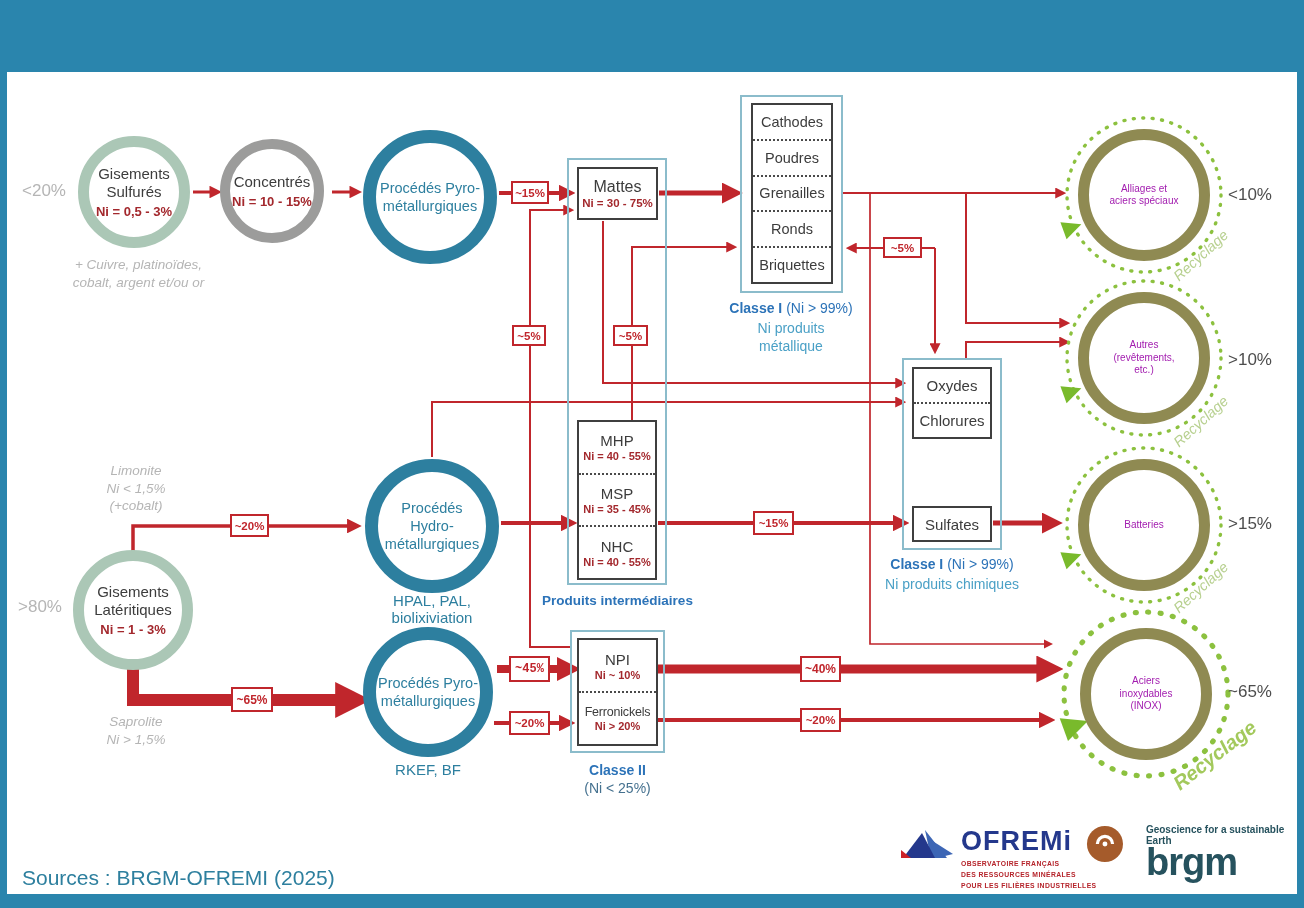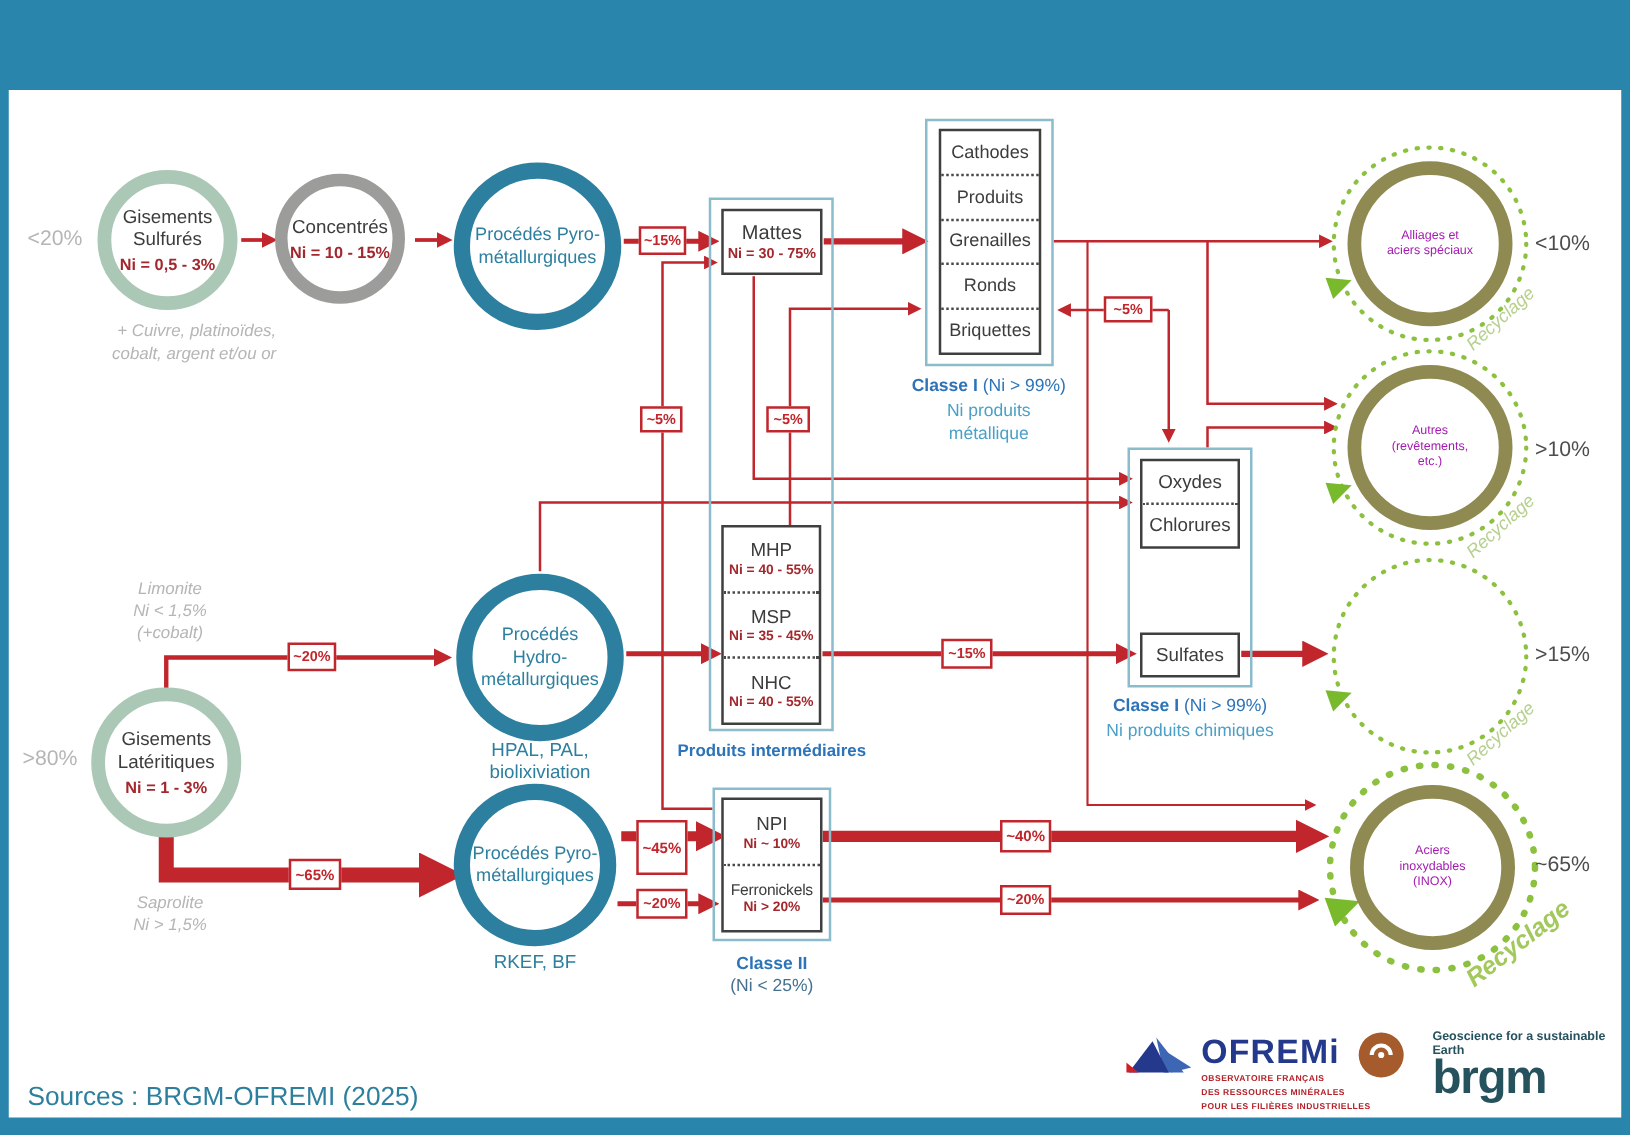--- a/index.html
+++ b/index.html
@@ -113,21 +113,21 @@
       <polygon points="-8,-9 11,0 -8,9" transform="translate(1074,726) rotate(-20) scale(1.35)"></polygon>
     </g>
   </svg>
 
   <div class="abs share-gray" style="left:22px;top:181px;width:54px;text-align:left;">&lt;20%</div>
   <div class="abs circle ring-sage" style="left:78px;top:136px;width:112px;height:112px;">
     <div class="cname">Gisements
 Sulfurés</div>
     <div class="cgrade">Ni = 0,5 - 3%</div>
   </div>
-  <div class="abs note-gray" style="left:56px;top:256px;width:165px;text-align:right;">+ Cuivre, platinoïdes,
+  <div class="abs note-gray" style="left:56px;top:256px;width:165px;">+ Cuivre, platinoïdes,
 cobalt, argent et/ou or</div>
 
   <div class="abs circle ring-gray" style="left:220px;top:139px;width:104px;height:104px;">
     <div class="cname">Concentrés</div>
     <div class="cgrade">Ni = 10 - 15%</div>
   </div>
 
   <div class="abs circle ring-teal" style="left:363px;top:130px;width:134px;height:134px;">
     <div class="cname-teal">Procédés Pyro-
 métallurgiques</div>
@@ -176,21 +176,21 @@
     </div>
     <div class="cell">
       <div class="inm">NHC</div>
       <div class="igr">Ni = 40 - 55%</div>
     </div>
   </div>
 
   <div class="abs lightbox" style="left:740px;top:95px;width:103px;height:198px;"></div>
   <div class="abs dbox" style="left:751px;top:103px;width:82px;height:181px;">
     <div class="mcell">Cathodes</div>
-    <div class="mcell">Produits</div>
+    <div class="mcell">Poudres</div>
     <div class="mcell">Grenailles</div>
     <div class="mcell">Ronds</div>
     <div class="mcell">Briquettes</div>
   </div>
   <div class="abs cap" style="left:715px;top:300px;width:152px;">
     <b>Classe I</b> <span>(Ni &gt; 99%)</span>
   </div>
   <div class="abs capsub" style="left:715px;top:319px;width:152px;">Ni produits
 métallique</div>
 
@@ -229,38 +229,41 @@
   <div class="abs recyc" style="left:1181px;top:268px;">Recyclage</div>
 
   <div class="abs circle ring-olive" style="left:1078px;top:292px;width:132px;height:132px;">
     <div class="cname-olive">Autres
 (revêtements,
 etc.)</div>
   </div>
   <div class="abs share-dark" style="left:1228px;top:350px;width:60px;">&gt;10%</div>
   <div class="abs recyc" style="left:1181px;top:434px;">Recyclage</div>
 
+  <div class="abs circle ring-olive" style="left:1078px;top:459px;width:132px;height:132px;">
+    <div class="cname-olive">Batteries</div>
+  </div>
   <div class="abs share-dark" style="left:1228px;top:514px;width:60px;">&gt;15%</div>
   <div class="abs recyc" style="left:1181px;top:600px;">Recyclage</div>
 
   <div class="abs circle ring-olive" style="left:1080px;top:628px;width:132px;height:132px;">
     <div class="cname-olive">Aciers
 inoxydables
 (INOX)</div>
   </div>
   <div class="abs share-dark" style="left:1228px;top:682px;width:60px;">~65%</div>
   <div class="abs recyc recyc-big" style="left:1183px;top:772px;">Recyclage</div>
 
   <div class="abs badge" style="left:511px;top:181px;width:38px;height:23px;">~15%</div>
   <div class="abs badge" style="left:512px;top:325px;width:34px;height:21px;">~5%</div>
   <div class="abs badge" style="left:613px;top:325px;width:35px;height:21px;">~5%</div>
   <div class="abs badge" style="left:883px;top:237px;width:39px;height:21px;">~5%</div>
   <div class="abs badge" style="left:230px;top:514px;width:39px;height:23px;">~20%</div>
   <div class="abs badge bb" style="left:231px;top:687px;width:42px;height:25px;">~65%</div>
-  <div class="abs badge bb" style="left:509px;top:656px;width:41px;height:44px;">~45%</div>
+  <div class="abs badge bb" style="left:509px;top:656px;width:41px;height:26px;font-family:Liberation Mono, monospace;">~45%</div>
   <div class="abs badge" style="left:509px;top:711px;width:41px;height:24px;">~20%</div>
   <div class="abs badge" style="left:753px;top:511px;width:41px;height:24px;">~15%</div>
   <div class="abs badge bb" style="left:800px;top:656px;width:41px;height:26px;">~40%</div>
   <div class="abs badge" style="left:800px;top:708px;width:41px;height:24px;">~20%</div>
 
   <div class="abs sources" style="left:22px;top:866px;">Sources : BRGM-OFREMI (2025)</div>
 
   <div class="abs ofremi" style="left:901px;top:828px;">
     <svg width="52" height="54" viewBox="0 0 52 54">
       <polygon points="24,2 46,30 30,30" fill="#3d66b5"></polygon>

